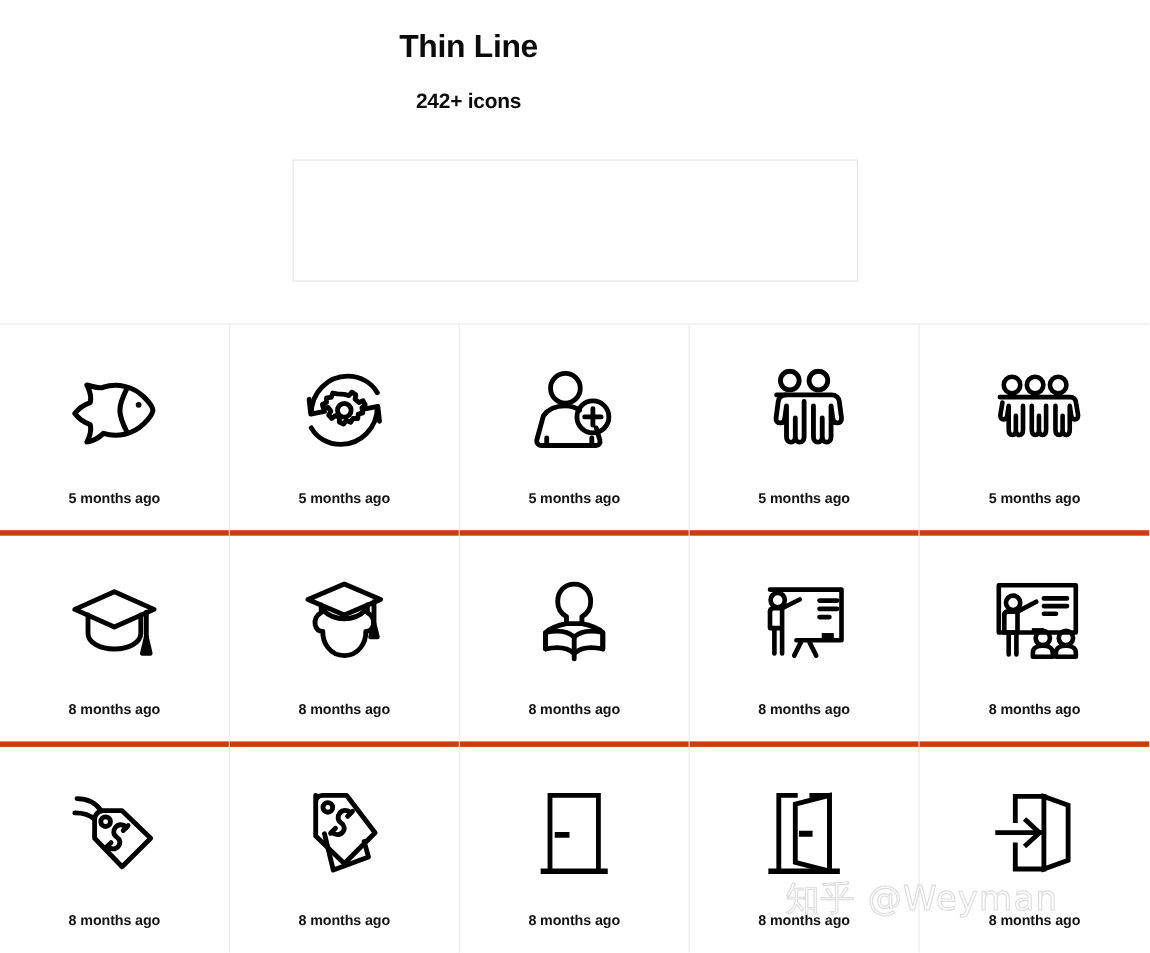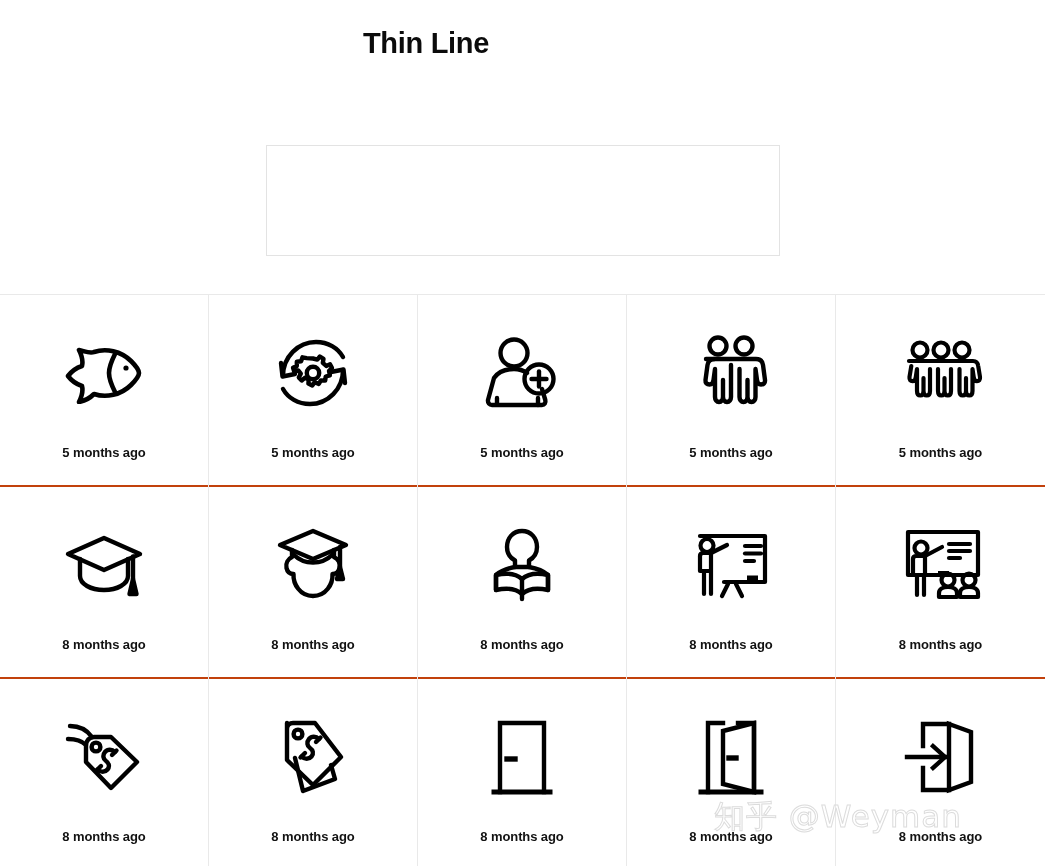--- a/index.html
+++ b/index.html
@@ -55,21 +55,21 @@
     position: absolute;
     left: 0;
     top: 294px;
     width: 1045px;
     border-top: 1px solid #e9e9e9;
   }
   .grid-row {
     display: flex;
     width: 1045px;
     height: 192px;
-    border-bottom: 2px solid #c2410c;
+    border-bottom: 5px solid #c2410c;
   }
   .grid-cell {
     width: 209px;
     height: 192px;
     border-right: 1px solid #e9e9e9;
     display: flex;
     flex-direction: column;
     align-items: center;
     justify-content: flex-start;
     padding-top: 34px;
@@ -111,20 +111,21 @@
     font-family: "DejaVu Sans", sans-serif;
   }
 </style>
 </head>
 <body>
 
 <div class="page">
 
   <div class="header">
     <div class="page-title">Thin Line</div>
+    <div class="page-subtitle">242+ icons</div>
   </div>
 
   <div class="promo-slot"></div>
 
   <div class="icon-grid">
 
     <div class="grid-row">
 
       <div class="grid-cell">
         <div class="icon-art">

